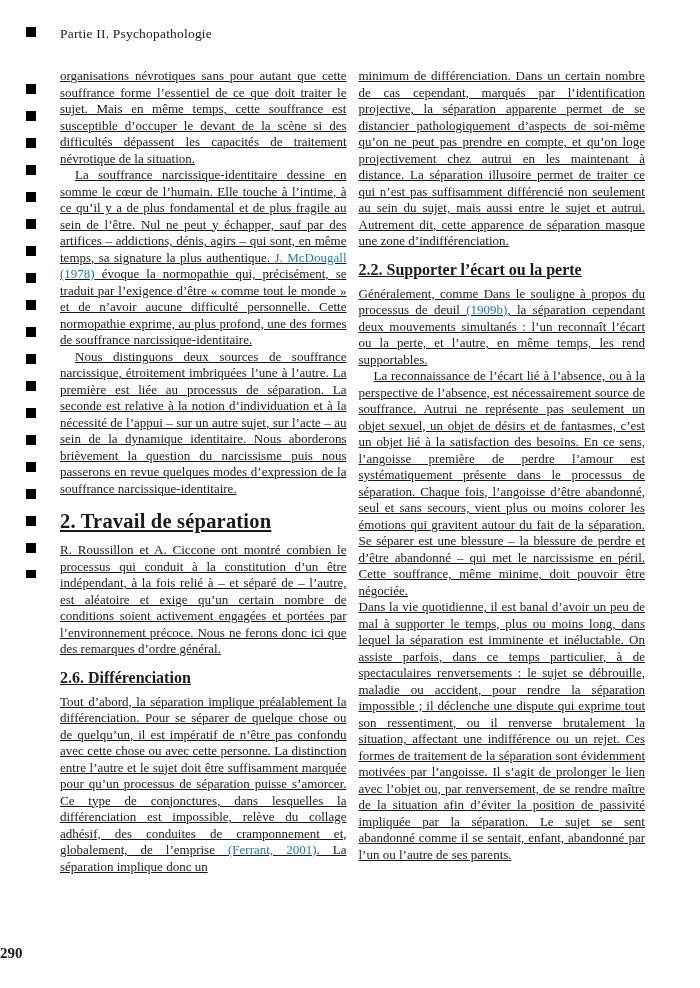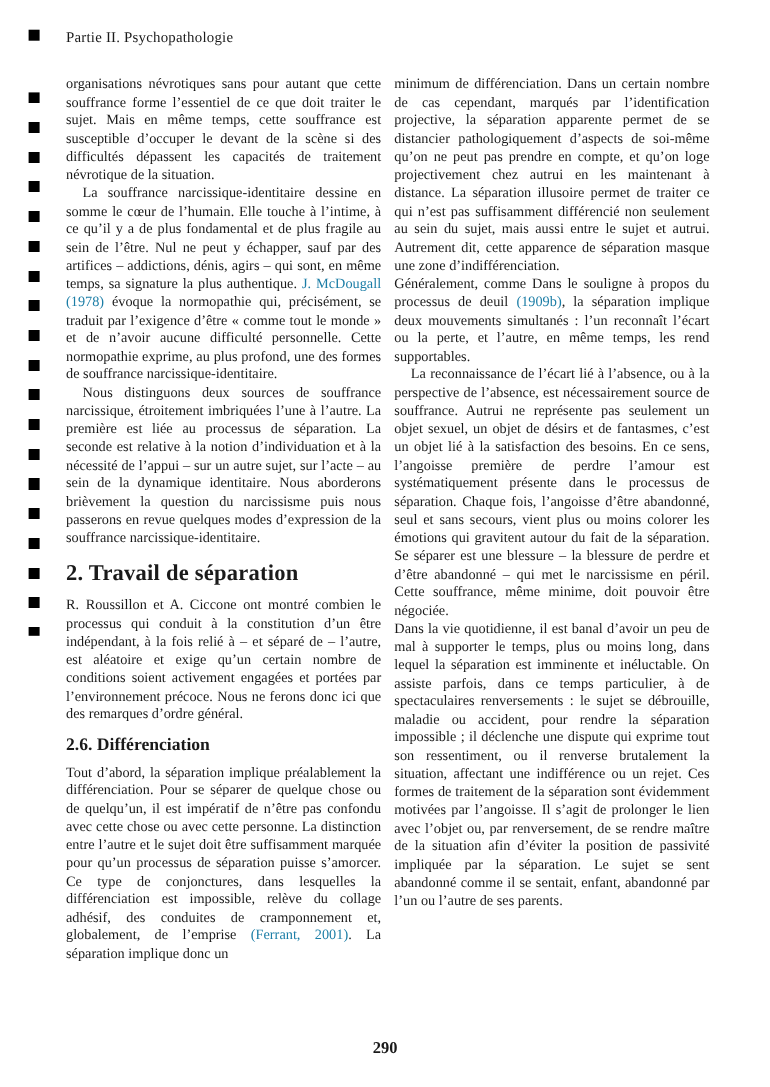--- a/index.html
+++ b/index.html
@@ -9,32 +9,32 @@
     font-family:"Liberation Serif","DejaVu Serif",serif;
     color:var(--ink,#1a1a1a); overflow:hidden;
   }
   .corner-mark { position:absolute; left:26px; top:27px; width:10px; height:10px; background:#000; }
   .scan-marks {
     position:absolute; left:26px; top:84px; width:10px; height:494px;
     background:repeating-linear-gradient(to bottom,#000 0 10px,transparent 10px 27px);
   }
   .content { padding:26px 55px 0 60px; }
   .running-header { font-size:13.5px; letter-spacing:0.2px; margin-bottom:26px; }
-  .columns { display:flex; gap:12px; }
+  .columns { display:flex; gap:12px;text-decoration:underline; }
   .col { flex:1 1 0; min-width:0; }
   p.body {
     font-size:13px; line-height:16.5px; text-align:justify;
     hyphens:auto; -webkit-hyphens:auto;
   }
   .indent { text-indent:15px; }
   .h2 { font-size:20.5px; font-weight:bold; letter-spacing:0.2px; margin:13px 0 9px; }
   .h3 { font-size:16px; font-weight:bold; margin:11px 0 7px; }
   .h4 { font-size:15px; font-weight:bold; line-height:1.25; margin:13px 0 7px; color:var(--subheading,#8a9aa6); }
   .cite { color:var(--link,#1b7da6); text-decoration:none; cursor:pointer; }
-  .pageno { position:absolute; left:0; right:0; bottom:26px; text-align:center; font-weight:bold; font-size:15px; }
+  .pageno { position:absolute; left:0; right:0; bottom:26px; font-weight:bold; font-size:15px; }
 </style>
 </head>
 <body>
 
 <div class="page">
   <div class="corner-mark"></div>
   <div class="scan-marks"></div>
 
   <div class="content">
     <header class="running-header">
@@ -48,21 +48,22 @@
         <p class="body indent"><span>La souffrance narcissique-identitaire dessine en somme le cœur de l’humain. Elle touche à l’intime, à ce qu’il y a de plus fondamental et de plus fragile au sein de l’être. Nul ne peut y échapper, sauf par des artifices – addictions, dénis, agirs – qui sont, en même temps, sa signature la plus authentique. </span><a class="cite">J. McDougall (1978)</a><span> évoque la normopathie qui, précisément, se traduit par l’exigence d’être « comme tout le monde » et de n’avoir aucune difficulté personnelle. Cette normopathie exprime, au plus profond, une des formes de souffrance narcissique-identitaire.</span></p>
         <p class="body indent">Nous distinguons deux sources de souffrance narcissique, étroitement imbriquées l’une à l’autre. La première est liée au processus de séparation. La seconde est relative à la notion d’individuation et à la nécessité de l’appui – sur un autre sujet, sur l’acte – au sein de la dynamique identitaire. Nous aborderons brièvement la question du narcissisme puis nous passerons en revue quelques modes d’expression de la souffrance narcissique-identitaire.</p>
         <h2 class="h2">2. Travail de séparation</h2>
         <p class="body">R. Roussillon et A. Ciccone ont montré combien le processus qui conduit à la constitution d’un être indépendant, à la fois relié à – et séparé de – l’autre, est aléatoire et exige qu’un certain nombre de conditions soient activement engagées et portées par l’environnement précoce. Nous ne ferons donc ici que des remarques d’ordre général.</p>
         <h3 class="h3">2.6. Différenciation</h3>
         <p class="body"><span>Tout d’abord, la séparation implique préalablement la différenciation. Pour se séparer de quelque chose ou de quelqu’un, il est impératif de n’être pas confondu avec cette chose ou avec cette personne. La distinction entre l’autre et le sujet doit être suffisamment marquée pour qu’un processus de séparation puisse s’amorcer. Ce type de conjonctures, dans lesquelles la différenciation est impossible, relève du collage adhésif, des conduites de cramponnement et, globalement, de l’emprise </span><a class="cite">(Ferrant, 2001)</a><span>. La séparation implique donc un</span></p>
       </section>
 
       <section class="col">
         <p class="body">minimum de différenciation. Dans un certain nombre de cas cependant, marqués par l’identification projective, la séparation apparente permet de se distancier pathologiquement d’aspects de soi-même qu’on ne peut pas prendre en compte, et qu’on loge projectivement chez autrui en les maintenant à distance. La séparation illusoire permet de traiter ce qui n’est pas suffisamment différencié non seulement au sein du sujet, mais aussi entre le sujet et autrui. Autrement dit, cette apparence de séparation masque une zone d’indifférenciation.</p>
-        <p class="body"><span>Généralement, comme Dans le souligne à propos du processus de deuil </span><a class="cite">(1909b)</a><span>, la séparation implique deux mouvements simultanés : l’un reconnaît l’écart ou la perte, et l’autre, en même temps, les rend supportables.</span></p>
+        <h3 class="h3">2.2. Supporter l’écart ou la perte</h3>
+        <p class="body"><span>Généralement, comme Dans le souligne à propos du processus de deuil </span><a class="cite">(1909b)</a><span>, la séparation cependant deux mouvements simultanés : l’un reconnaît l’écart ou la perte, et l’autre, en même temps, les rend supportables.</span></p>
         <p class="body indent">La reconnaissance de l’écart lié à l’absence, ou à la perspective de l’absence, est nécessairement source de souffrance. Autrui ne représente pas seulement un objet sexuel, un objet de désirs et de fantasmes, c’est un objet lié à la satisfaction des besoins. En ce sens, l’angoisse première de perdre l’amour est systématiquement présente dans le processus de séparation. Chaque fois, l’angoisse d’être abandonné, seul et sans secours, vient plus ou moins colorer les émotions qui gravitent autour du fait de la séparation. Se séparer est une blessure – la blessure de perdre et d’être abandonné – qui met le narcissisme en péril. Cette souffrance, même minime, doit pouvoir être négociée.</p>
         <p class="body">Dans la vie quotidienne, il est banal d’avoir un peu de mal à supporter le temps, plus ou moins long, dans lequel la séparation est imminente et inéluctable. On assiste parfois, dans ce temps particulier, à de spectaculaires renversements : le sujet se débrouille, maladie ou accident, pour rendre la séparation impossible ; il déclenche une dispute qui exprime tout son ressentiment, ou il renverse brutalement la situation, affectant une indifférence ou un rejet. Ces formes de traitement de la séparation sont évidemment motivées par l’angoisse. Il s’agit de prolonger le lien avec l’objet ou, par renversement, de se rendre maître de la situation afin d’éviter la position de passivité impliquée par la séparation. Le sujet se sent abandonné comme il se sentait, enfant, abandonné par l’un ou l’autre de ses parents.</p>
       </section>
 
     </main>
   </div>
 
   <div class="pageno">290</div>
 </div>
 

